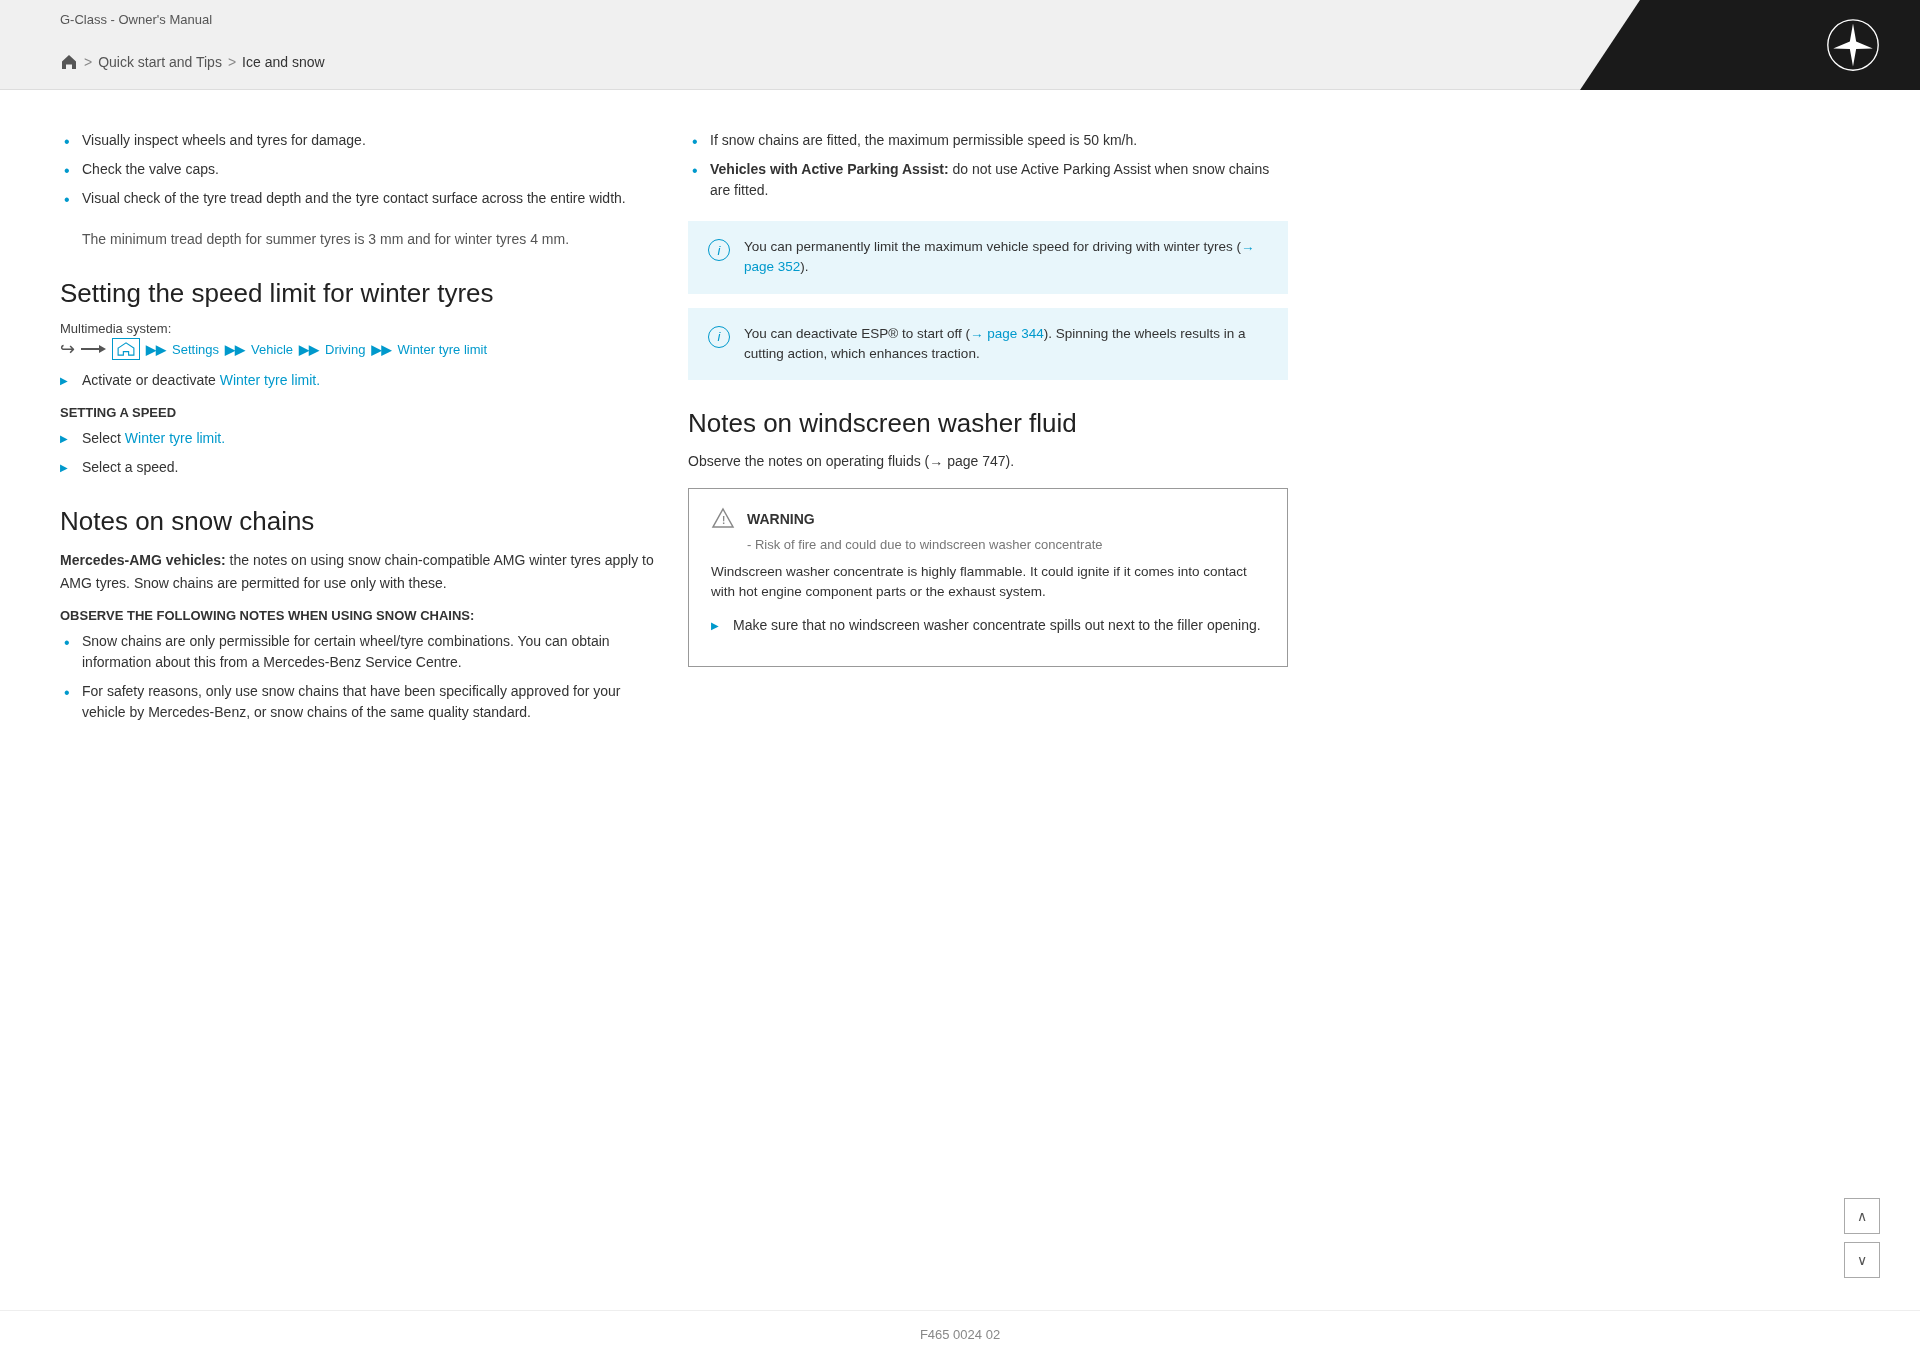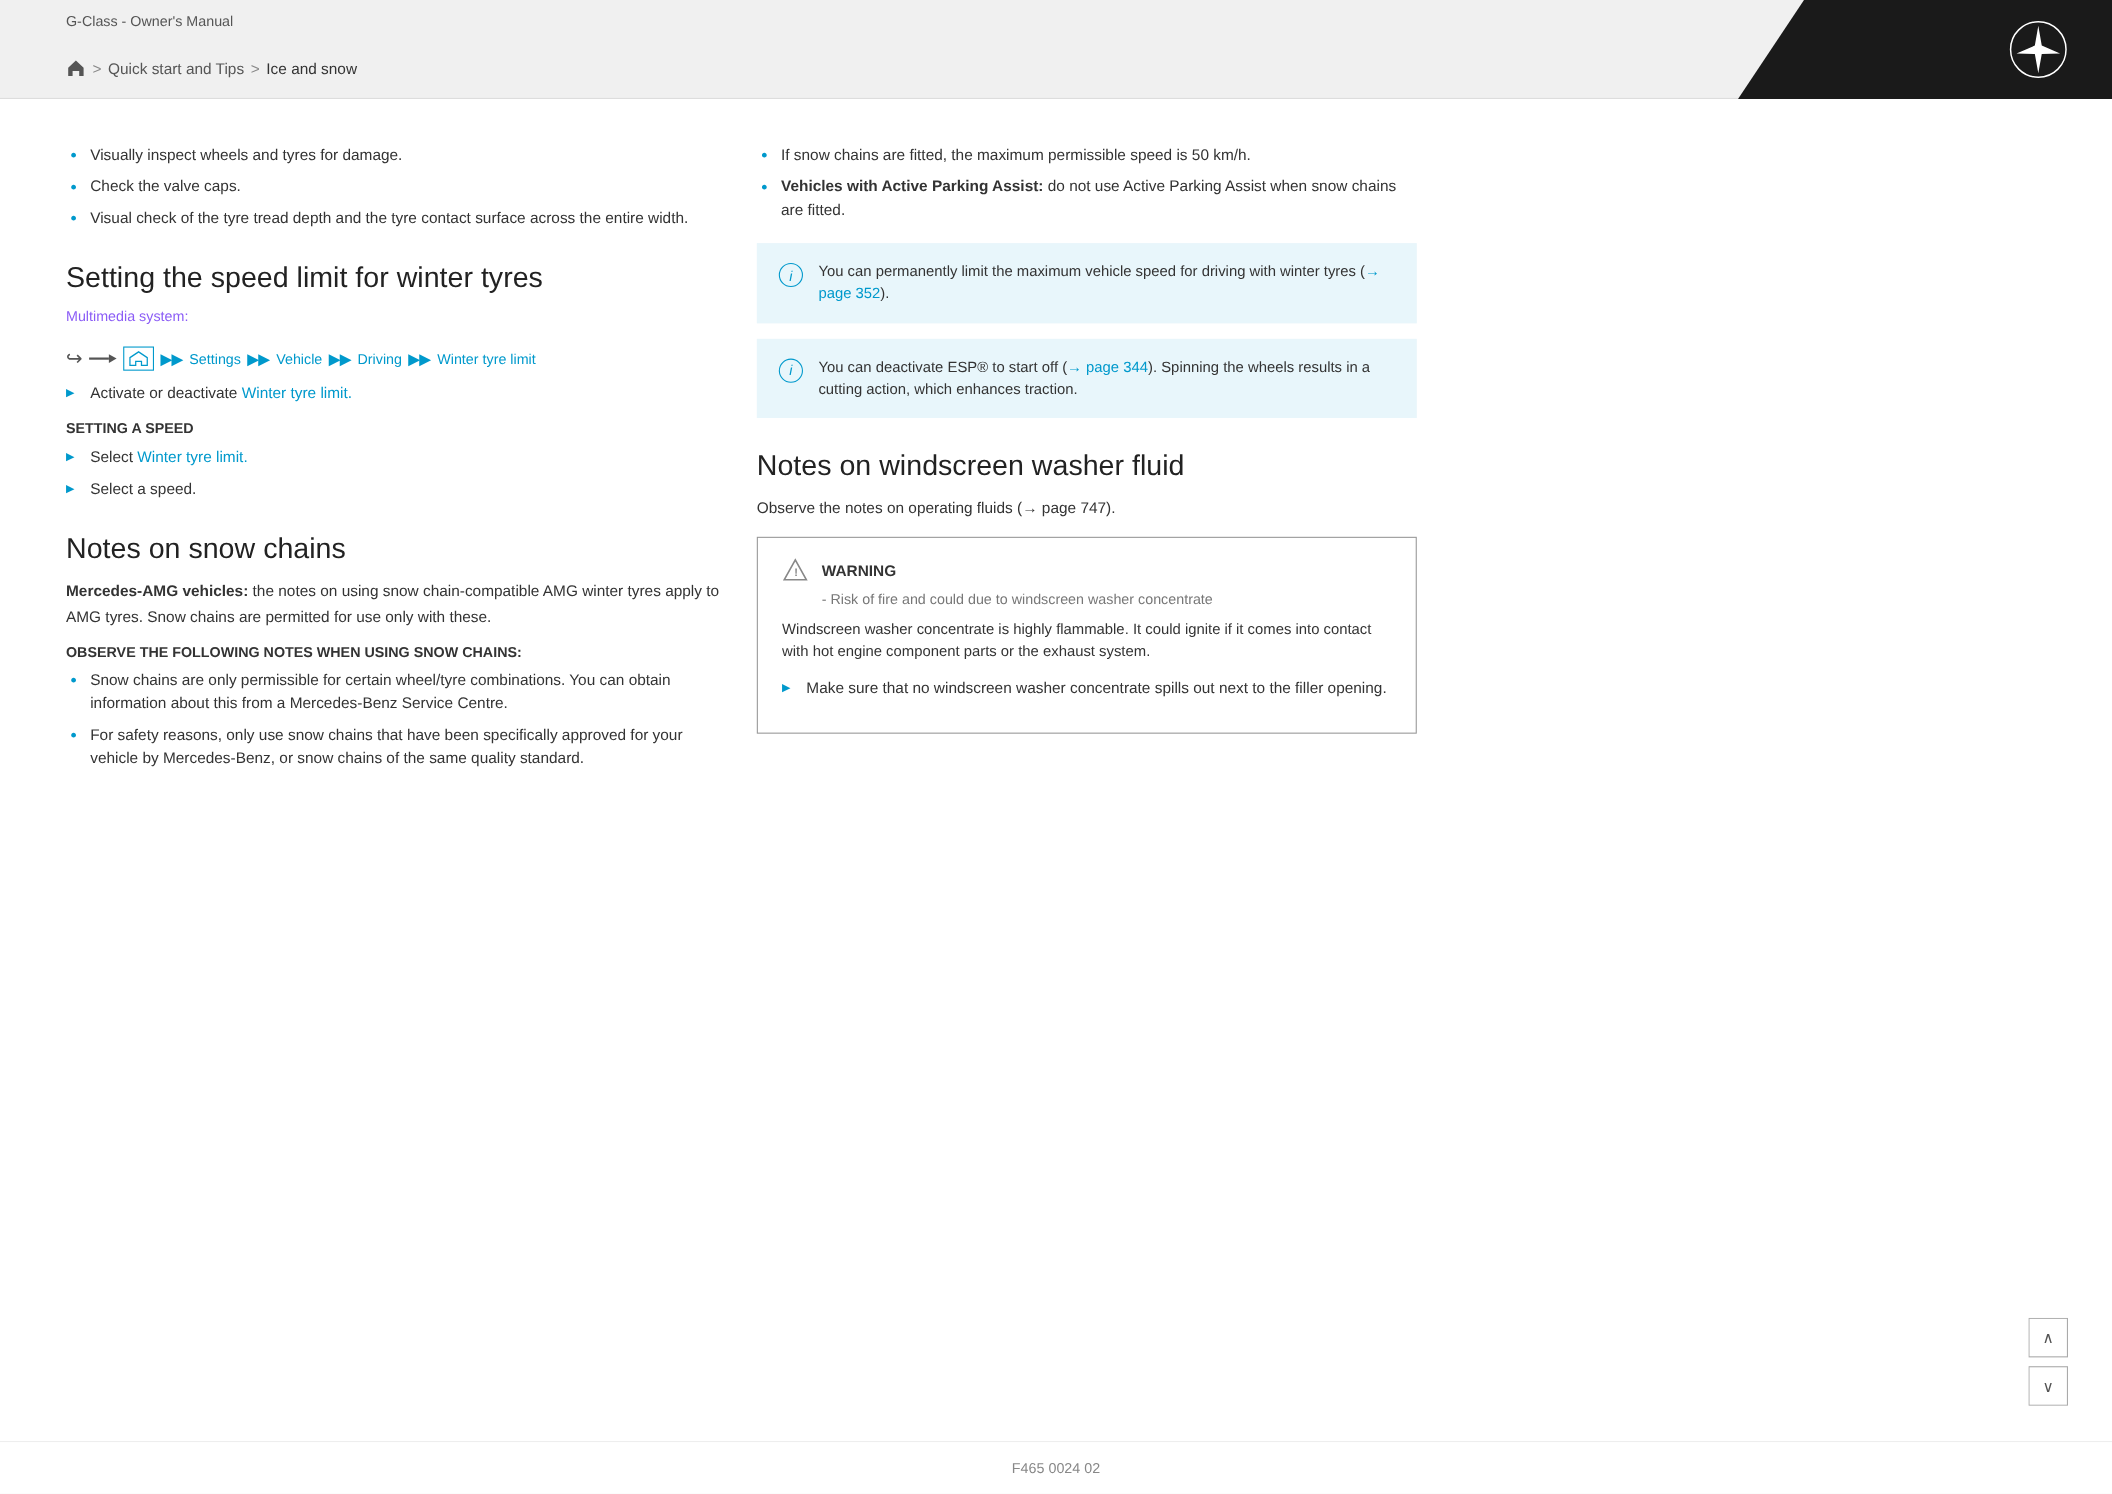--- a/index.html
+++ b/index.html
@@ -121,22 +121,22 @@
     .section-heading {
       font-size: 26px;
       font-weight: 300;
       color: #222;
       margin-bottom: 12px;
       margin-top: 28px;
       line-height: 1.2;
     }
     .subsection-label {
       font-size: 13px;
-      color: #8b5cf6;
-      margin-bottom: 20px;
+      color: #404040;
+      margin-bottom: 2px;
     }
 
     
     .nav-icons-row {
       display: flex;
       align-items: center;
       gap: 6px;
       margin-bottom: 10px;
       flex-wrap: wrap;
     }
@@ -328,20 +328,21 @@
 
 <div class="main-content">
 
   <div class="left-col">
 
     <ul class="bullet-list">
       <li>Visually inspect wheels and tyres for damage.</li>
       <li>Check the valve caps.</li>
       <li>Visual check of the tyre tread depth and the tyre contact surface across the entire width.</li>
     </ul>
+    <div class="sub-text">The minimum tread depth for summer tyres is 3 mm and for winter tyres 4 mm.</div>
 
     <h2 class="section-heading">Setting the speed limit for winter tyres</h2>
     <div class="subsection-label">Multimedia system:</div>
 
     <div class="nav-icons-row">
 
       <span class="curved-arrow">↩</span>
       <span style="display:inline-flex;align-items:center;gap:0">
         <span style="display:inline-block;width:18px;height:2px;background:#555;vertical-align:middle"></span>
         <span style="display:inline-block;width:0;height:0;border-top:4px solid transparent;border-bottom:4px solid transparent;border-left:7px solid #555;vertical-align:middle"></span>

